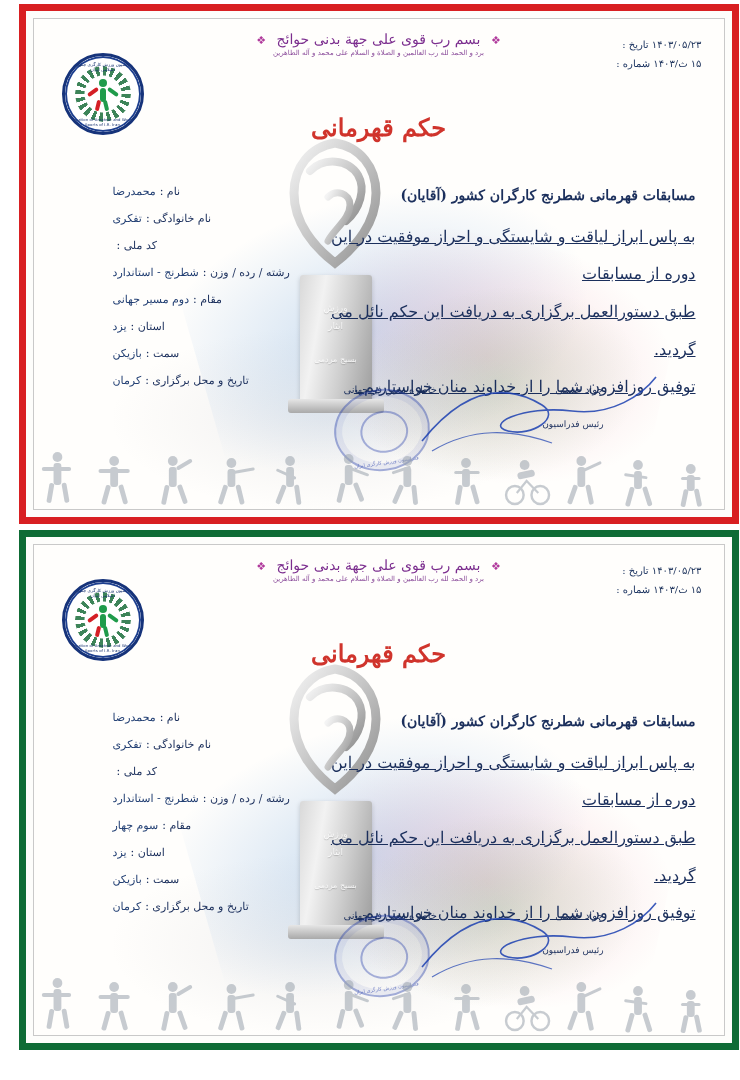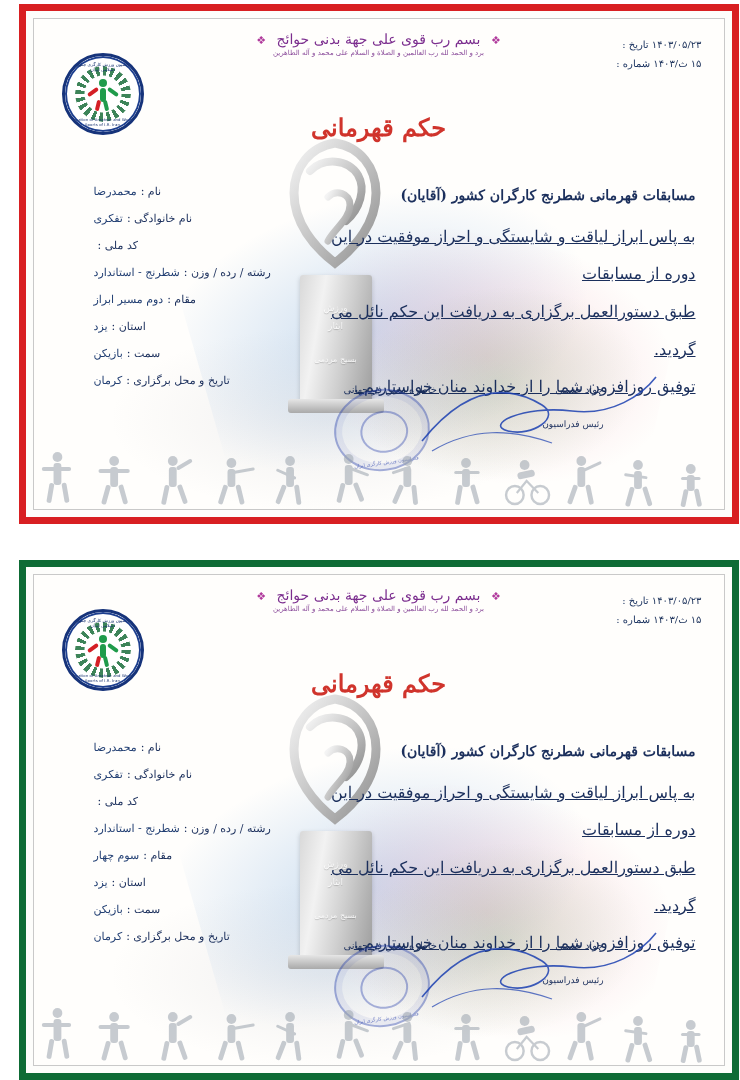--- a/index.html
+++ b/index.html
@@ -8,21 +8,20 @@
     background:#ffffff;
     font-family:"DejaVu Sans", sans-serif;
     overflow:hidden;
   }
   .page{
     width:740px;height:1080px;
     display:flex;flex-direction:column;
     gap:6px;
     padding:4px 0 0 17px;
     box-sizing:border-box;
-    justify-content:space-between;
   }
   
   .cert{
     position:relative;
     width:720px;
     height:520px;
     margin:0 auto;
     box-sizing:border-box;
     background:#fdfdfb;
     overflow:hidden;
@@ -194,21 +193,21 @@
 
   
   .fields{
     position:absolute;left:60px;top:160px;width:210px;
     direction:rtl;text-align:left;
     color:#1b2f5c;
     font-family:"DejaVu Serif", serif;
     font-size:11px;
     line-height:2.45;
   }
-  .fields .f{white-space:nowrap;}
+  .fields .f{white-space:nowrap;margin-left:19px;}
   .fields .f .k{color:#1b2f5c;}
   .fields .f .v{color:#223f73;margin-right:4px;}
 
   
   .sig{
     position:absolute;right:120px;top:365px;width:260px;
     direction:rtl;text-align:center;
     color:#1b2f5c;
     font-family:"DejaVu Serif", serif;
     font-size:10px;
@@ -321,21 +320,21 @@
         <div class="l">به پاس ابراز لیاقت و شایستگی و احراز موفقیت در این دوره از مسابقات</div>
         <div class="l">طبق دستورالعمل برگزاری به دریافت این حکم نائل می گردید.</div>
         <div class="l">توفیق روزافزون شما را از خداوند منان خواستاریم .</div>
       </div>
 
       <div class="fields">
         <div class="f"><span class="k">نام :</span><span class="v">محمدرضا</span></div>
         <div class="f"><span class="k">نام خانوادگی :</span><span class="v">تفکری</span></div>
         <div class="f"><span class="k">کد ملی :</span><span class="v"></span></div>
         <div class="f"><span class="k">رشته / رده / وزن :</span><span class="v">شطرنج - استاندارد</span></div>
-        <div class="f"><span class="k">مقام :</span><span class="v">دوم مسیر ابراز</span></div>
+        <div class="f"><span class="k">مقام :</span><span class="v">دوم مسیر جهانی</span></div>
         <div class="f"><span class="k">استان :</span><span class="v">یزد</span></div>
         <div class="f"><span class="k">سمت :</span><span class="v">بازیکن</span></div>
         <div class="f"><span class="k">تاریخ و محل برگزاری :</span><span class="v">کرمان</span></div>
       </div>
 
       <div class="sig">
         <div class="names">
           <span>جواد حسنی</span>
           <span>خاطره معین فر جهانی</span>
         </div>

